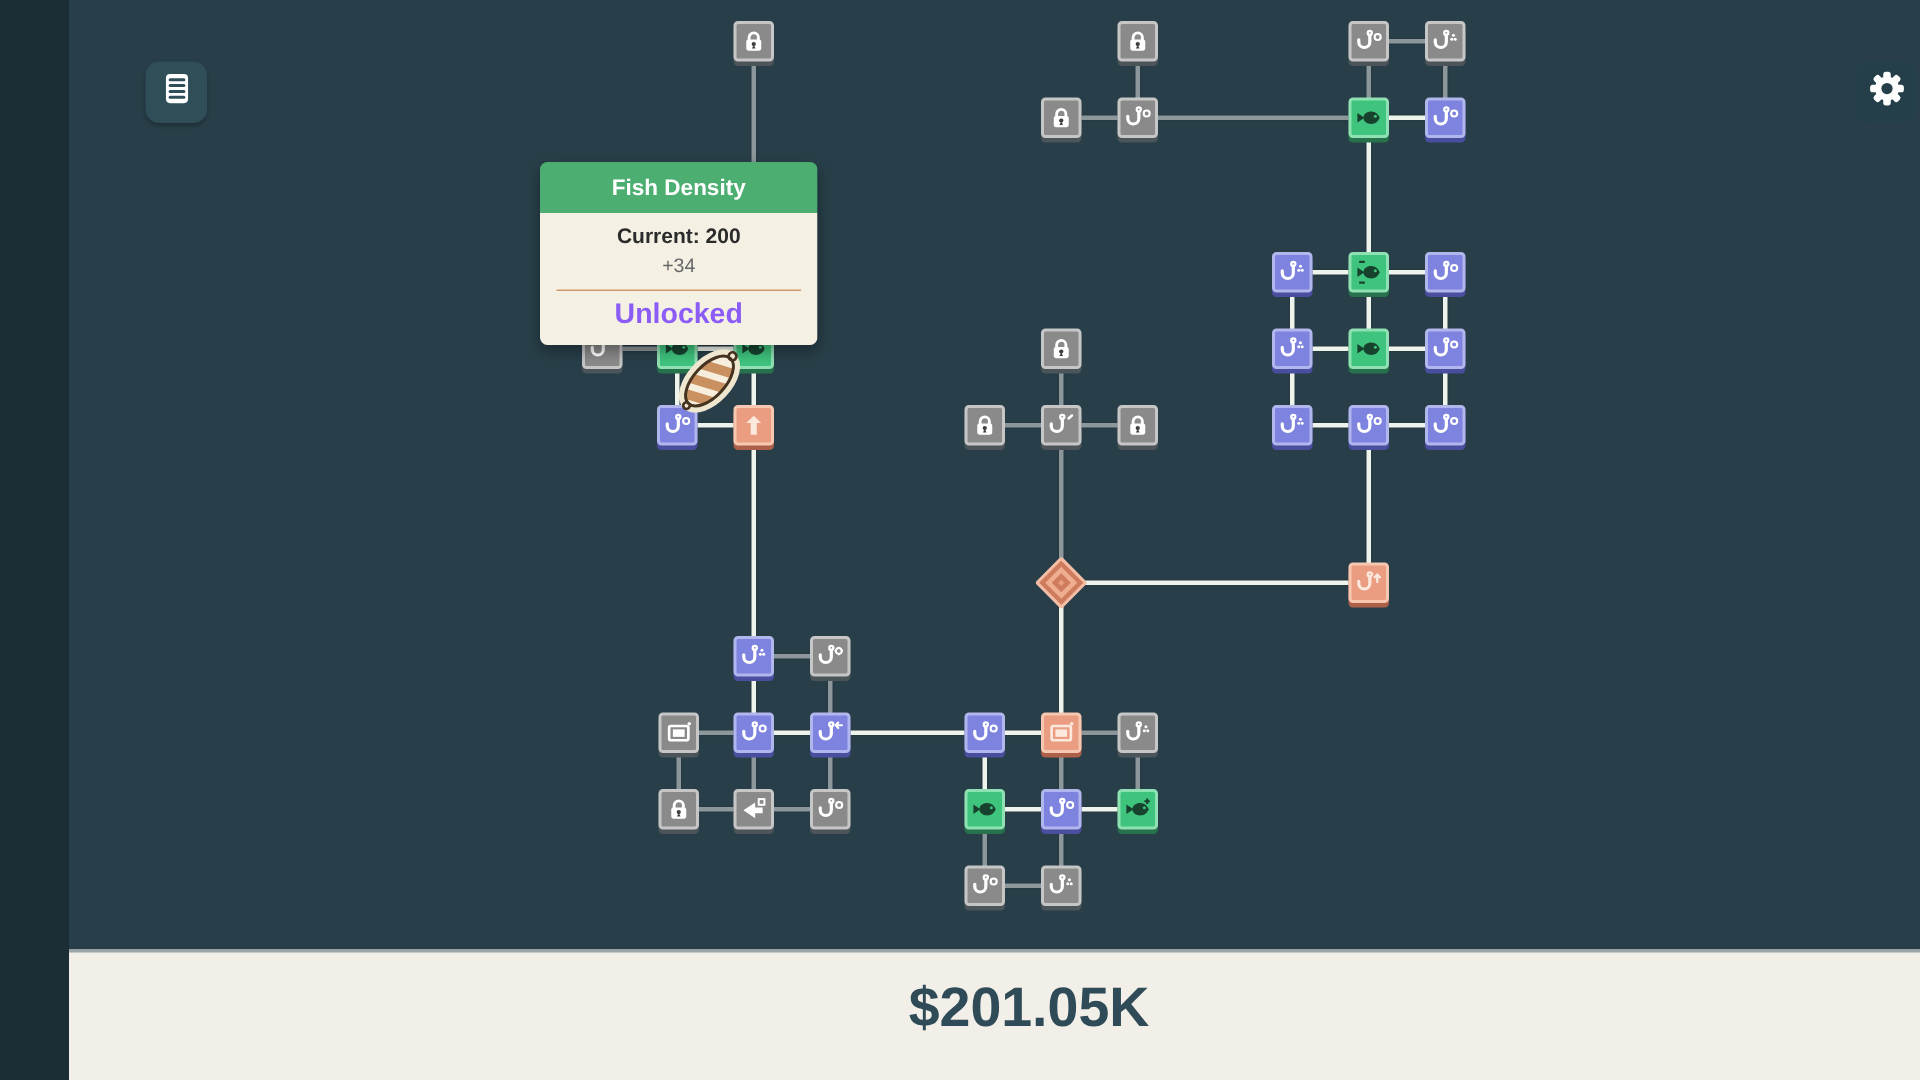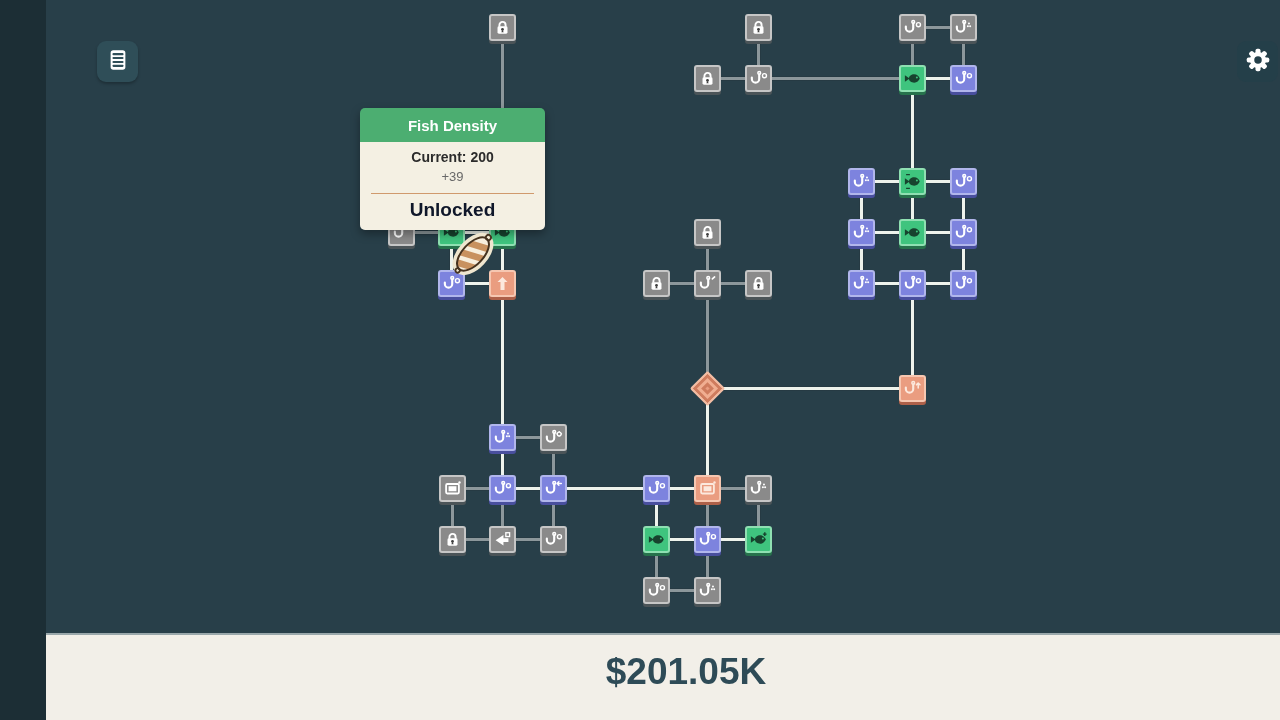--- a/index.html
+++ b/index.html
@@ -29,21 +29,21 @@
         box-shadow:inset 0 0 0 3px #cf7c5e, inset 0 0 0 6px #f0ae91, inset 0 0 0 9px #cf7c5e;}
 
   
   #tooltip{position:absolute;left:314px;top:108px;width:185px;z-index:40;border-radius:5px;
            overflow:hidden;box-shadow:0 4px 10px rgba(0,0,0,.35);text-align:center;}
   .tt-header{background:var(--tooltip-header);color:#fff;font-weight:bold;font-size:15px;padding:9px 0 8px;}
   .tt-body{background:var(--tooltip-bg);padding:7px 10px 9px;}
   .tt-current{font-size:14px;font-weight:bold;color:#2b2b2b;}
   .tt-bonus{font-size:13px;color:#686868;margin-top:4px;}
   .tt-divider{height:1px;background:#d09a6d;margin:9px 1px 5px;}
-  .tt-status{font-size:19px;font-weight:bold;color:#0f172a;text-align:center;}
+  .tt-status{font-size:19px;font-weight:bold;color:#8b5cf6;text-align:center;}
 
   
   #footer{position:absolute;left:0;bottom:0;width:1280px;height:87px;background:var(--footer-bg);
           border-top:2px solid #9aa8ab;box-sizing:border-box;}
   #money{position:absolute;left:0;right:0;top:16px;text-align:center;
          font-size:37px;font-weight:bold;color:#2e4b57;}
   #go-fishing{position:absolute;right:45px;top:20px;width:250px;height:44px;
           background:var(--button);border:none;border-radius:8px;color:#fff;
           font-family:inherit;font-weight:bold;font-size:23px;letter-spacing:1px;
           box-shadow:0 4px 0 #d2846a;cursor:pointer;}
@@ -462,21 +462,21 @@
         </g>
         <circle cx="12" cy="12" r="3" fill="#243f49"></circle>
       </svg>
     </span>
   </div>
 
   <div id="tooltip">
     <div class="tt-header">Fish Density</div>
     <div class="tt-body">
       <div class="tt-current">Current: 200</div>
-      <div class="tt-bonus">+39</div>
+      <div class="tt-bonus">+34</div>
       <div class="tt-divider"></div>
       <div class="tt-status">Unlocked</div>
     </div>
   </div>
 
   <div id="cursor" style="left: 394px; top: 221px;">
     <svg width="66" height="66" viewBox="0 0 66 66">
       <defs>
         <clipPath id="lureclip">
             <ellipse cx="33" cy="33" rx="10.5" ry="20.5"></ellipse>

